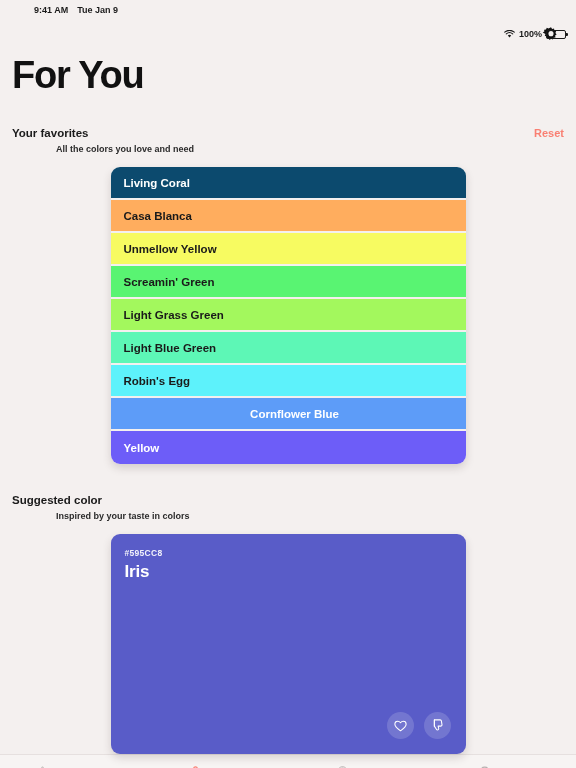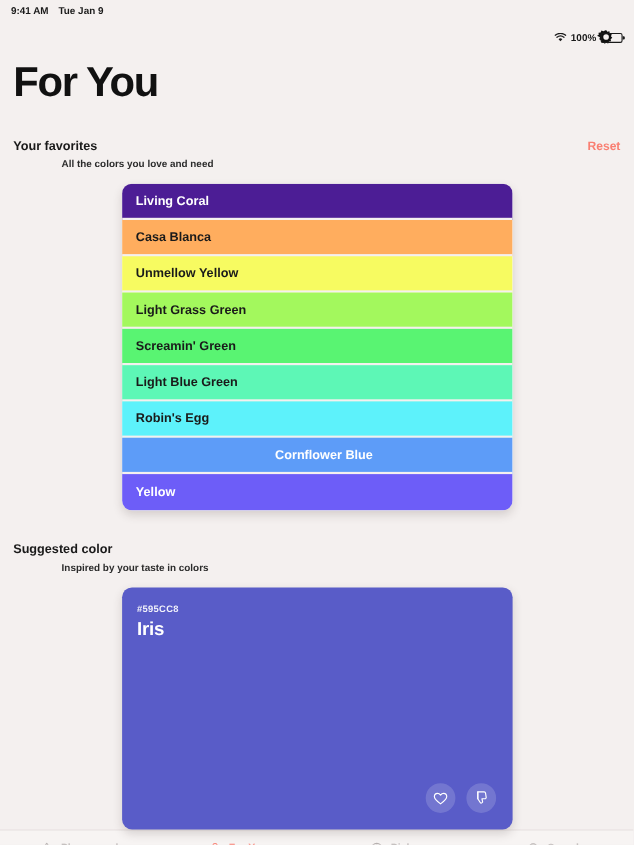--- a/index.html
+++ b/index.html
@@ -18,21 +18,21 @@
 
   
   .statusbar {
     height: 20px;
     display: flex; align-items: center;
     padding: 0 10px;
     font-size: 9px; font-weight: bold;
     color: #1a1a1a;
     flex: none;
   }
-  .status-left { display: flex; align-items: center; gap: 9px; }
+  .status-left { display: flex; align-items: center; gap: 9px; margin-left: 24px; }
   .status-right { margin-left: auto; display: flex; align-items: center; gap: 4px; margin-top: 48px; }
   .wifi-icon svg { display: block; }
   .batt {
     width: 20px; height: 9px;
     border: 1px solid #1a1a1a; border-radius: 2px;
     position: relative; padding: 1px;
   }
   .batt::after {
     content: ""; position: absolute; right: -3px; top: 2.5px;
     width: 2px; height: 3px; background: #1a1a1a; border-radius: 0 1px 1px 0;
@@ -159,34 +159,34 @@
 
   <div class="page-title">For You</div>
 
   <div class="section-head">
     <span class="section-title">Your favorites</span>
     <span class="section-action">Reset</span>
   </div>
   <div class="section-sub">All the colors you love and need</div>
 
   <div class="fav-card" id="fav-card">
-      <div class="fav-row" style="background: #4c1d95; color: rgb(255, 255, 255);">
+      <div class="fav-row" style="background: #0c4a6e; color: rgb(255, 255, 255);">
         <span>Living Coral</span>
       </div>
       <div class="fav-row" style="background: rgb(255, 173, 94); color: rgb(26, 26, 26);">
         <span>Casa Blanca</span>
       </div>
       <div class="fav-row" style="background: rgb(247, 251, 97); color: rgb(26, 26, 26);">
         <span>Unmellow Yellow</span>
       </div>
+      <div class="fav-row" style="background: rgb(89, 244, 114); color: rgb(26, 26, 26);">
+        <span>Screamin' Green</span>
+      </div>
       <div class="fav-row" style="background: rgb(163, 248, 93); color: rgb(26, 26, 26);">
         <span>Light Grass Green</span>
-      </div>
-      <div class="fav-row" style="background: rgb(89, 244, 114); color: rgb(26, 26, 26);">
-        <span>Screamin' Green</span>
       </div>
       <div class="fav-row" style="background: rgb(93, 247, 182); color: rgb(26, 26, 26);">
         <span>Light Blue Green</span>
       </div>
       <div class="fav-row" style="background: rgb(93, 242, 251); color: rgb(26, 26, 26);">
         <span>Robin's Egg</span>
       </div>
       <div class="fav-row" style="background: rgb(93, 156, 248); color: rgb(255, 255, 255); justify-content: center;">
         <span>Cornflower Blue</span>
       </div>

